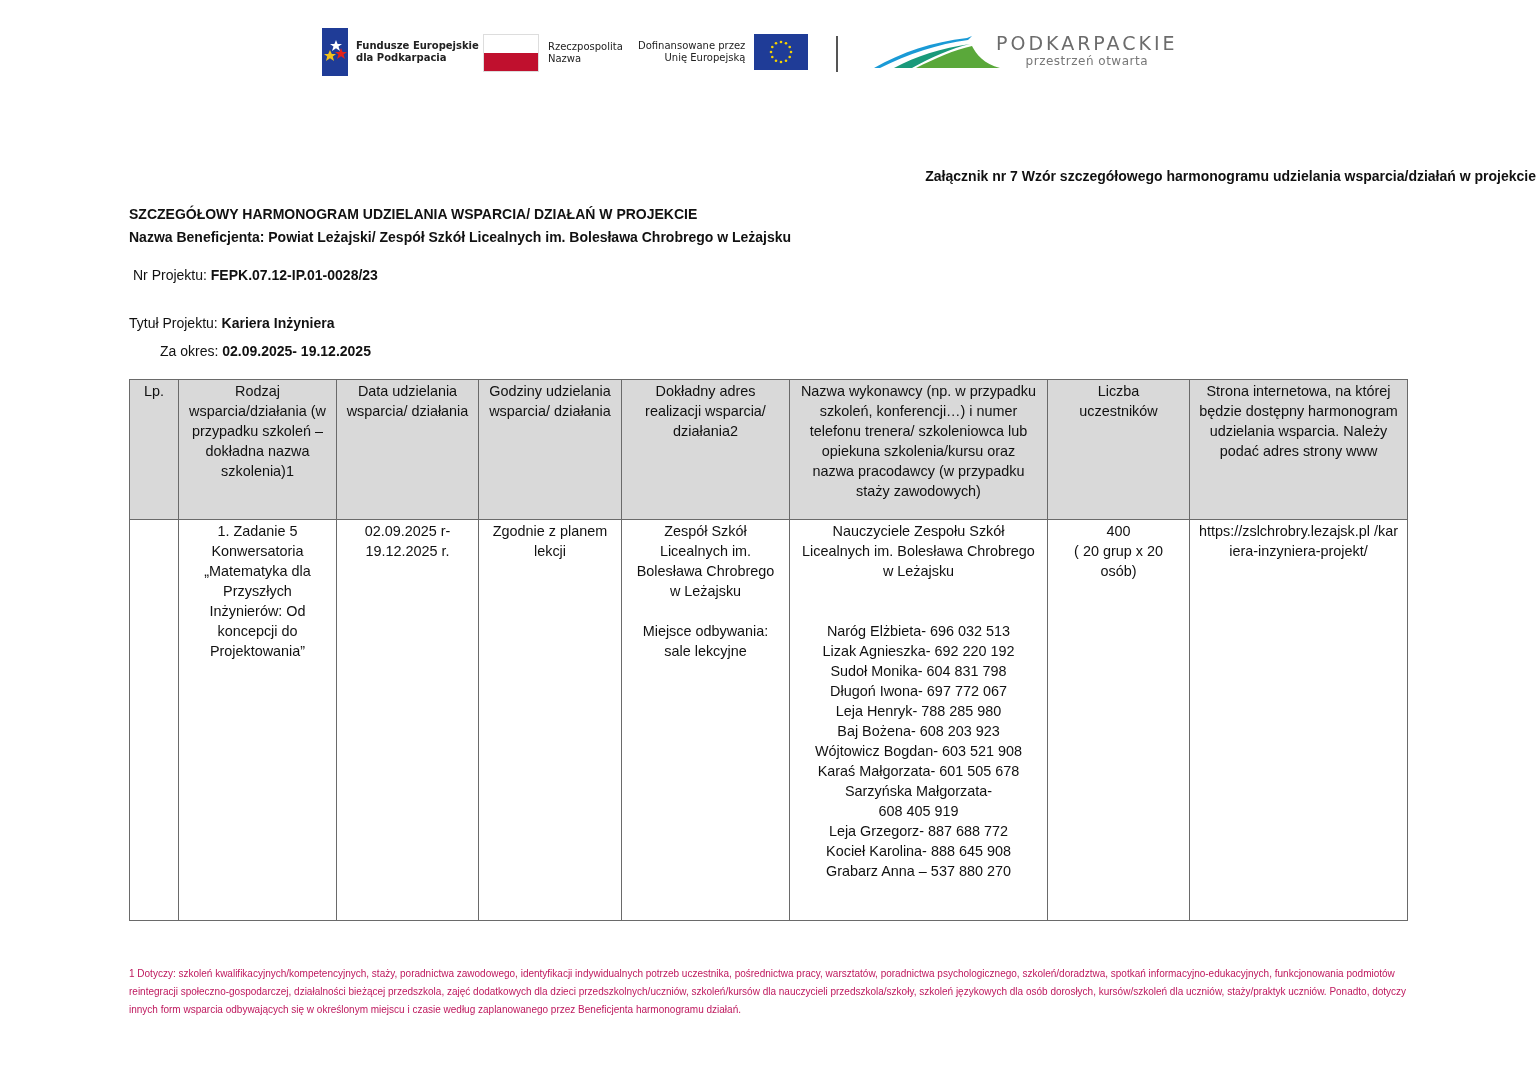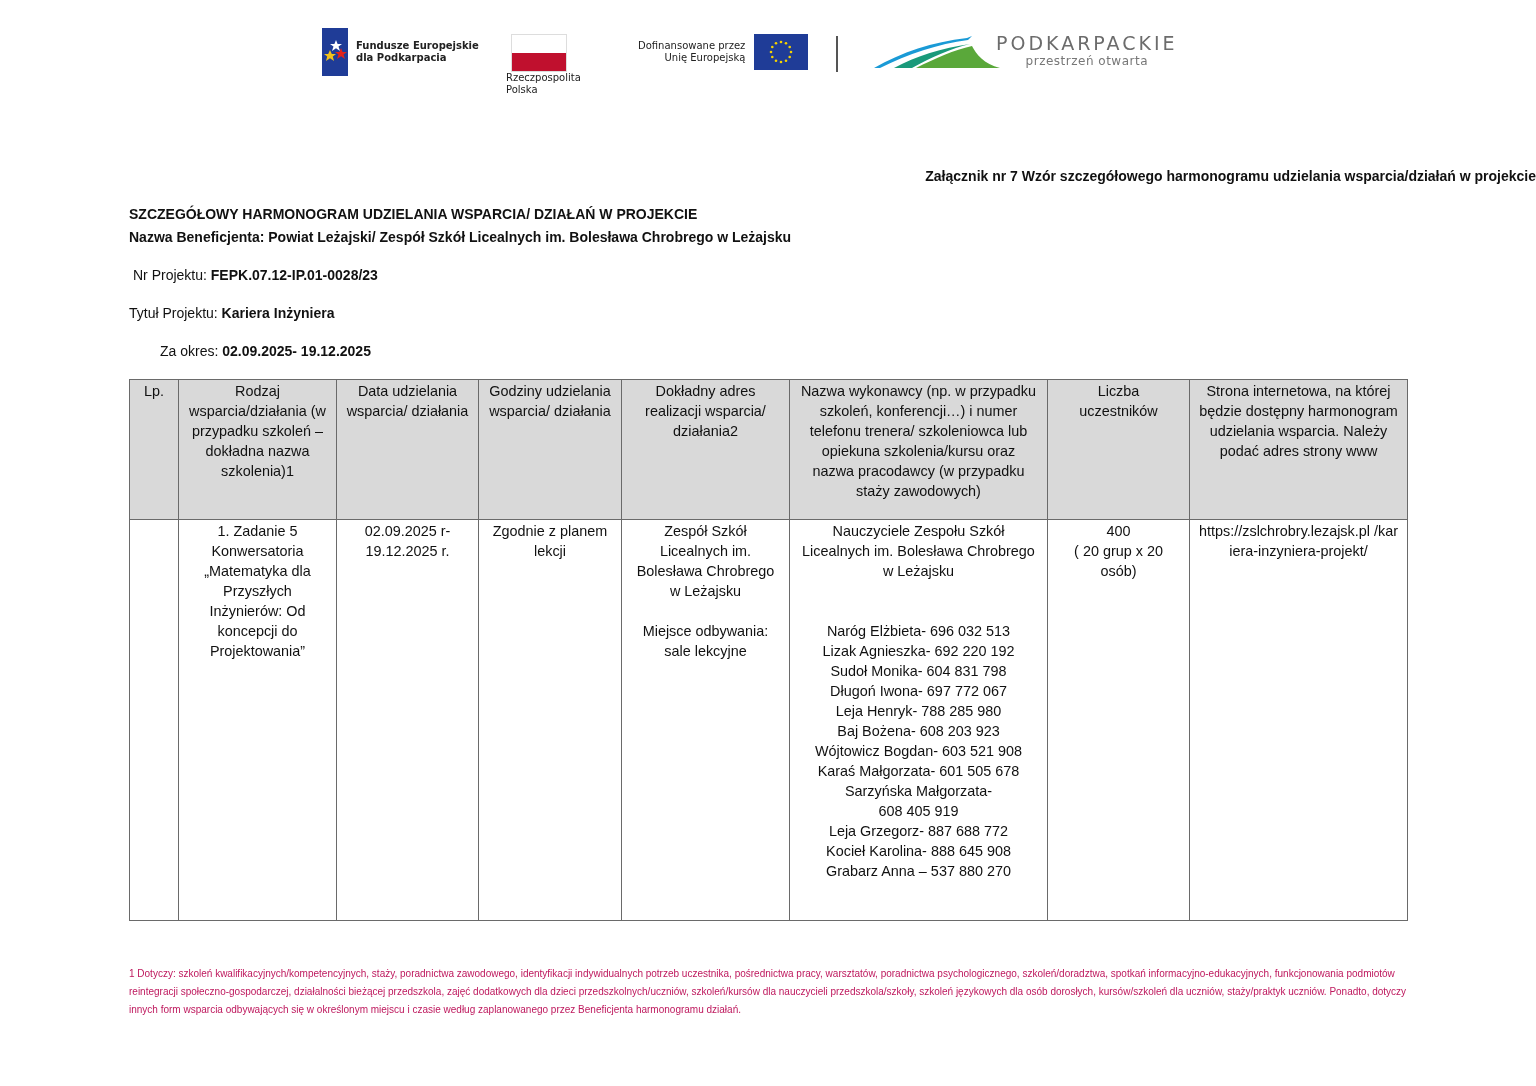--- a/index.html
+++ b/index.html
@@ -40,28 +40,28 @@
       <polygon points="14,12 15.6,16 20,16 16.5,18.6 18,23 14,20.3 10,23 11.5,18.6 8,16 12.4,16" fill="#ffffff"></polygon>
       <polygon points="8,22 9.8,26 14,26 10.8,28.6 12,33 8,30.3 4,33 5.2,28.6 2,26 6.2,26" fill="#f2c21b"></polygon>
       <polygon points="19,20 20.6,24 25,24 21.5,26.6 23,31 19,28.3 15,31 16.5,26.6 13,24 17.4,24" fill="#e2231a"></polygon>
     </svg>
     <div class="logo-text" style="margin-left:8px; font-weight:bold;">
       <div>Fundusze Europejskie</div>
       <div>dla Podkarpacia</div>
     </div>
   </div>
 
-  <div class="logo" style="left:177px; top:8px;flex-direction:column;">
+  <div class="logo" style="left:163px; top:8px;">
     <div class="pl-flag">
         <div class="w"></div>
         <div class="r"></div>
       </div>
     <div class="logo-text" style="margin-left:9px;">
       <div>Rzeczpospolita</div>
-      <div>Polska</div>
+      <div>Nazwa</div>
     </div>
   </div>
 
   <div class="logo" style="left:318px; top:8px;">
     <div class="logo-text" style="text-align:right; margin-right:9px;">
       <div>Dofinansowane przez</div>
       <div>Unię Europejską</div>
     </div>
     <svg width="54" height="36" viewBox="0 0 54 36">
       <rect width="54" height="36" fill="#1f3c97"></rect>
@@ -100,21 +100,21 @@
 <div class="annex">Załącznik nr 7 Wzór szczegółowego harmonogramu udzielania wsparcia/działań w projekcie</div>
 
 <div class="hdr-line bold" style="top:206px;">SZCZEGÓŁOWY HARMONOGRAM UDZIELANIA WSPARCIA/ DZIAŁAŃ W PROJEKCIE</div>
 <div class="hdr-line bold" style="top:229px;">Nazwa Beneficjenta: Powiat Leżajski/ Zespół Szkół Licealnych im. Bolesława Chrobrego w Leżajsku</div>
 
 <div class="hdr-line" style="top:267px; left:133px;">
   <span>Nr Projektu:</span>
   <span class="bold">FEPK.07.12-IP.01-0028/23</span>
 </div>
 
-<div class="hdr-line" style="top:305px;">
+<div class="hdr-line" style="top:315px;">
   <span>Tytuł Projektu:</span>
   <span class="bold">Kariera Inżyniera</span>
 </div>
 
 <div class="hdr-line" style="top:343px;margin-left:31px;">
   <span>Za okres:</span>
   <span class="bold">02.09.2025- 19.12.2025</span>
 </div>
 
 <table class="sched">

